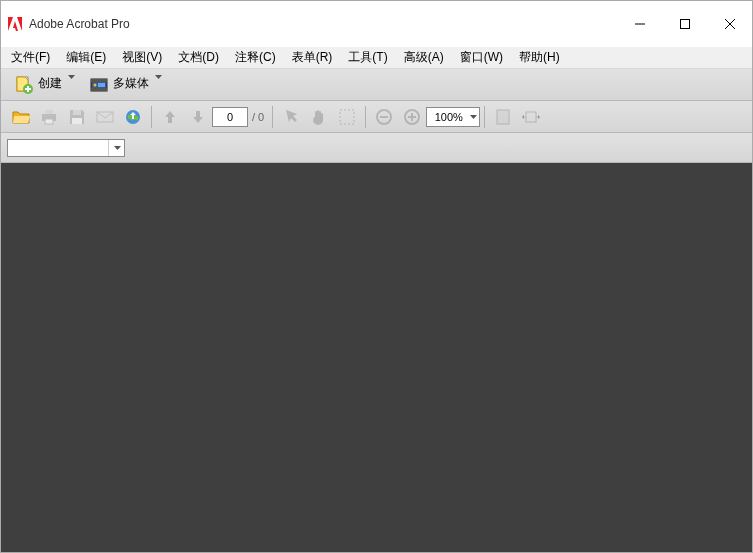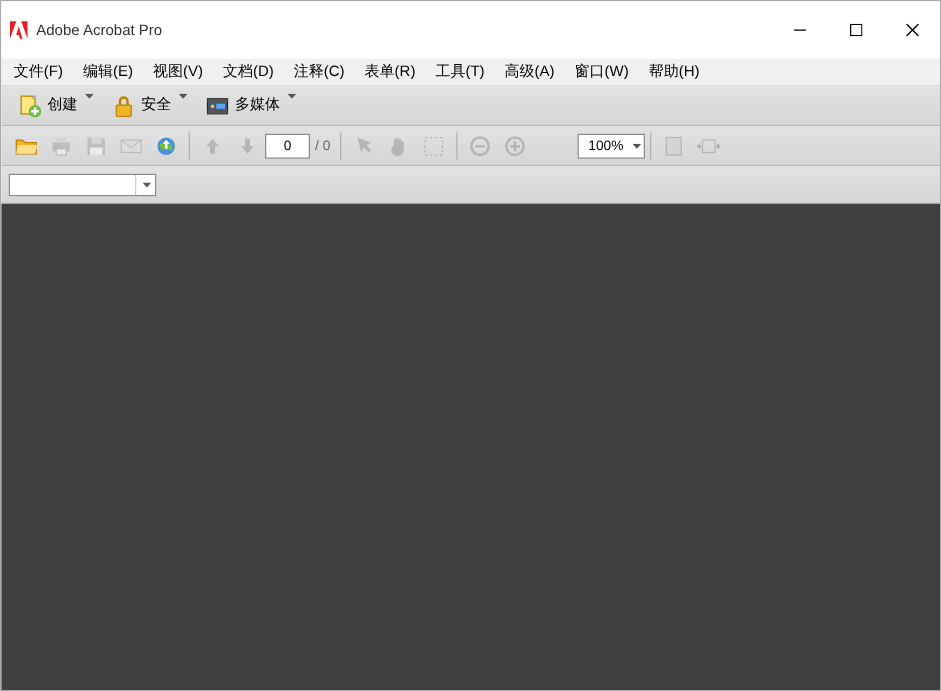--- a/index.html
+++ b/index.html
@@ -20,21 +20,21 @@
 .toolbar { background:linear-gradient(#e2e2e3,#d6d6d7); display:flex; align-items:center; padding:3px 6px; border-bottom:1px solid #b8b8b8; height:32px; }
 .toolbar2 { background:linear-gradient(#e2e2e3,#d6d6d7); display:flex; align-items:center; padding:3px 6px; border-bottom:1px solid #b8b8b8; height:32px; }
 .toolbtn { display:flex; padding:2px 6px; cursor:pointer; font-size:12px; color:#000; gap:4px; border:1px solid transparent; border-radius:2px; }
 .tico { width:20px; height:20px; flex-shrink:0; }
 .dd { width:7px; height:4px; margin-left:2px; }
 .sep { width:1px; height:22px; background:#b0b0b0; margin:0 4px; }
 .iconbtn { width:26px; height:26px; display:flex; align-items:center; justify-content:center; cursor:pointer; border:1px solid transparent; border-radius:2px; margin:0 1px; }
 .iconbtn.disabled { opacity:0.45; cursor:default; }
 .pagebox { width:36px; height:20px; background:#fff; border:1px solid #8a8a8a; font-size:11px; text-align:center; }
 .pagetxt { font-size:11px; color:#666; margin:0 4px; }
-.zoombox { width:54px; height:20px; background:#fff; border:1px solid #8a8a8a; font-size:11px; text-align:center; display:flex; align-items:center; justify-content:center;margin-left:36px; }
+.zoombox { width:54px; height:20px; background:#fff; border:1px solid #8a8a8a; font-size:11px; text-align:center; display:flex; align-items:center; justify-content:center; }
 .zoombox input { border:none; width:38px; font-size:11px; text-align:center; outline:none; }
 
 
 .findbar { background:linear-gradient(#e2e2e3,#d6d6d7); display:flex; align-items:center; padding:6px 6px; border-bottom:1px solid #b8b8b8; height:30px; }
 .findbox { display:flex; align-items:center; background:#fff; border:1px solid #8a8a8a; height:18px; }
 .findbox input { border:none; width:100px; font-size:11px; padding:0 4px; outline:none; color:#888;margin-top:44px; }
 .findbox .ddico { width:16px; height:16px; display:flex; align-items:center; justify-content:center; cursor:pointer; border-left:1px solid #ccc; }
 
 
 .main { flex:1; background:#3f3f3f; }
@@ -85,30 +85,20 @@
         <circle cx="14" cy="14" r="5" fill="#6abd45"></circle>
         <path stroke="#fff" stroke-width="2" d="M14 11v6M11 14h6"></path>
       </svg>
     <span>创建</span>
     <svg class="dd" viewBox="0 0 7 4">
         <path fill="#555" d="M0 0h7L3.5 4z"></path>
       </svg>
   </div>
   <div class="toolbtn">
     <svg class="tico" viewBox="0 0 20 20">
-        <rect x="4" y="9" width="12" height="9" rx="1" fill="#f0b428" stroke="#c08000"></rect>
-        <path fill="none" stroke="#c08000" stroke-width="2" d="M7 9V6a3 3 0 016 0v3"></path>
-      </svg>
-    <span>安全</span>
-    <svg class="dd" viewBox="0 0 7 4">
-        <path fill="#555" d="M0 0h7L3.5 4z"></path>
-      </svg>
-  </div>
-  <div class="toolbtn">
-    <svg class="tico" viewBox="0 0 20 20">
         <rect x="2" y="4" width="16" height="12" fill="#3d5a80" stroke="#222"></rect>
         <rect x="2" y="4" width="16" height="3" fill="#555"></rect>
         <rect x="2" y="13" width="16" height="3" fill="#555"></rect>
         <circle cx="6" cy="10" r="1.5" fill="#fbbf24"></circle>
         <rect x="9" y="8" width="7" height="4" fill="#60a5fa"></rect>
       </svg>
     <span>多媒体</span>
     <svg class="dd" viewBox="0 0 7 4">
         <path fill="#555" d="M0 0h7L3.5 4z"></path>
       </svg>

